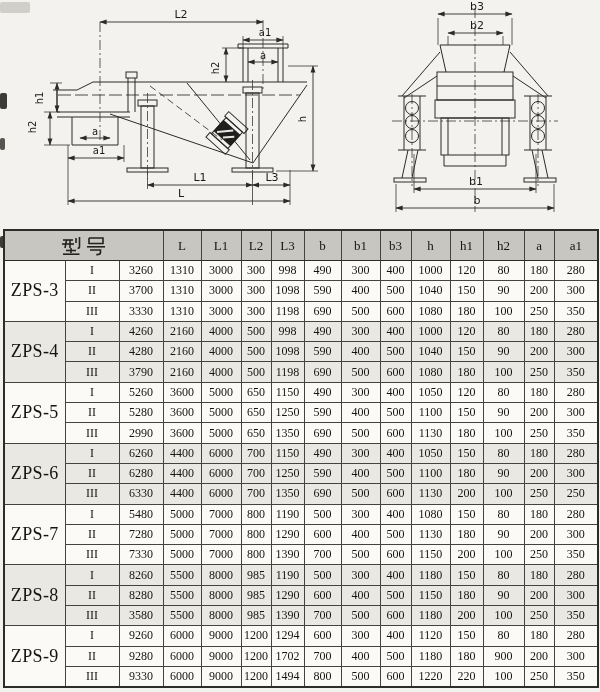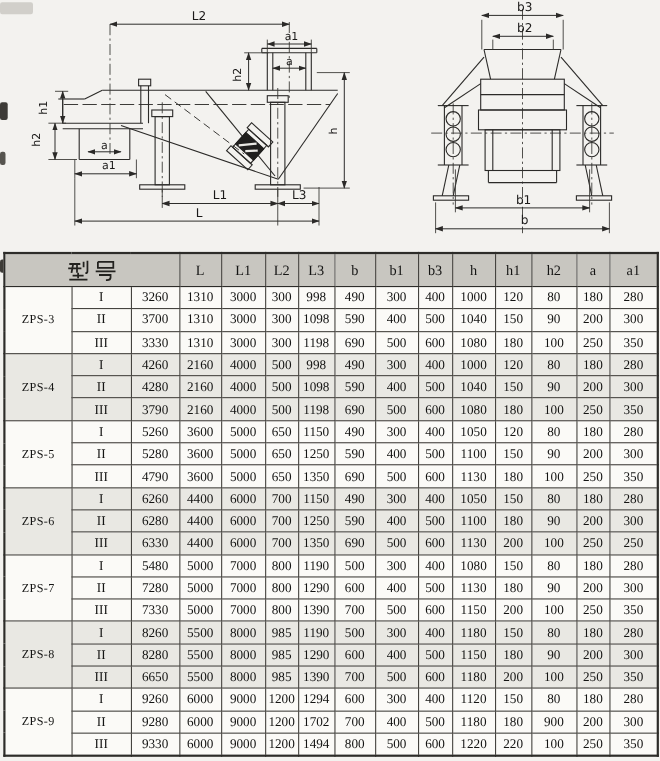--- a/index.html
+++ b/index.html
@@ -27,21 +27,21 @@
   }
   .spec th,.spec td{
     border:1px solid #45433f;text-align:center;vertical-align:middle;
     color:#141413;padding:0;overflow:hidden;white-space:nowrap;
   }
   .spec thead th{
     background:#c8c6c0;height:29px;font-size:13px;font-weight:normal;
     border-bottom:1.5px solid #2d2c29;
   }
   .spec tbody td{height:19.3px;font-size:12px}
-  .spec td.model{font-size:11px;letter-spacing:.4px}
+  .spec td.model{font-size:18px;letter-spacing:.4px}
   .spec tr.shaded td{background:#e9e8e3}
   .glyphs{vertical-align:middle}
   .glyphs path{stroke:#23221f;stroke-width:1.6;fill:none;stroke-linecap:butt}
   .hidden-data{position:absolute;width:1px;height:1px;overflow:hidden;opacity:0}
   .artifact{position:absolute;background:#3d3b37;border-radius:2px}
 </style>
 </head>
 <body>
 
 <div class="artifact" style="left:0;top:93px;width:7px;height:16px"></div>
@@ -409,21 +409,21 @@
         <td>400</td>
         <td>500</td>
         <td>1100</td>
         <td>150</td>
         <td>90</td>
         <td>200</td>
         <td>300</td>
       </tr>
       <tr>
         <td class="sub">III</td>
-        <td>4790</td>
+        <td>2990</td>
         <td>3600</td>
         <td>5000</td>
         <td>650</td>
         <td>1350</td>
         <td>690</td>
         <td>500</td>
         <td>600</td>
         <td>1130</td>
         <td>180</td>
         <td>100</td>
@@ -556,21 +556,21 @@
         <td>400</td>
         <td>500</td>
         <td>1150</td>
         <td>180</td>
         <td>90</td>
         <td>200</td>
         <td>300</td>
       </tr>
       <tr class="shaded">
         <td class="sub">III</td>
-        <td>6650</td>
+        <td>3580</td>
         <td>5500</td>
         <td>8000</td>
         <td>985</td>
         <td>1390</td>
         <td>700</td>
         <td>500</td>
         <td>600</td>
         <td>1180</td>
         <td>200</td>
         <td>100</td>

